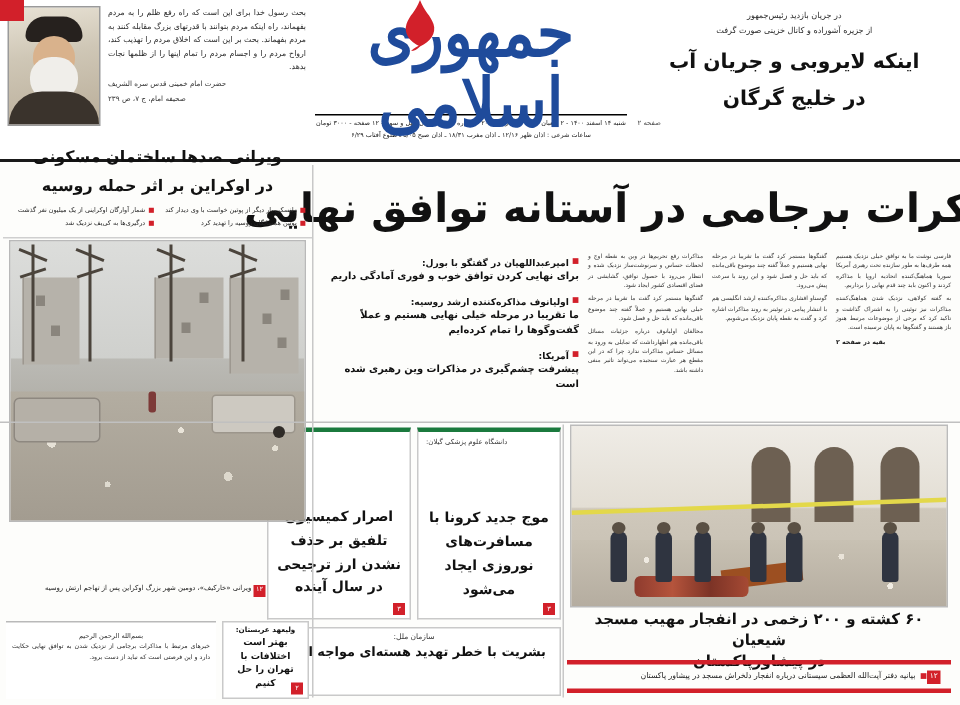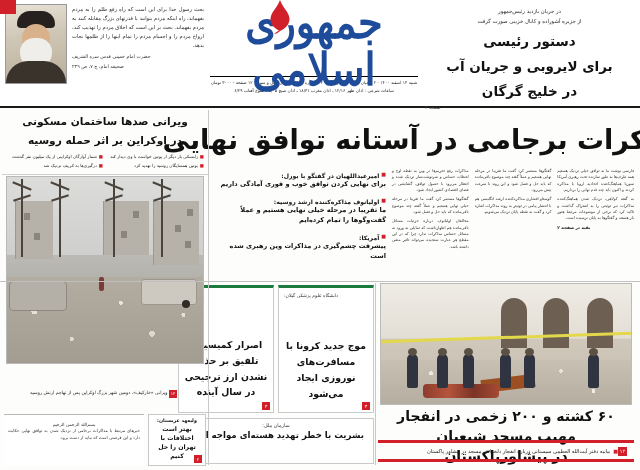--- a/index.html
+++ b/index.html
@@ -168,21 +168,21 @@
     position:absolute; bottom: 14px; right: 96px; width: 54px; height: 13px;
     background:#9c4f21; transform: rotate(-7deg);
   }
   .pw-shoes {
     position:absolute; bottom: 6px; left: 42px; width: 76px; height: 14px;
     background: linear-gradient(90deg,#8e3b2e,#b5543c,#7c3326,#a64a34);
     border-radius: 4px;
   }
   .caption-peshawar {
     position: absolute; top: 407px; right: 8px; width: 252px;
-    text-align: center; font-size: 14px; font-weight: bold; color: #111;
+    text-align: center; font-size: 10px; font-weight: bold; color: #111;
     line-height: 1.42;
   }
   .byline-bar {
     position: absolute; top: 440px; right: 6px; width: 256px; height: 22px;
     border-top: 3px solid #d2202a; border-bottom: 3px solid #d2202a;
     display: flex; align-items: center; justify-content: flex-start;
     padding: 0 4px;
   }
   .byline-bar .bb-text { font-size: 5.2px; color: #1a1a1a; }
   .bb-mark { color:#d2202a; font-size:5px; margin-left:3px; }
@@ -218,21 +218,21 @@
     padding: 3px 6px;
   }
   .un-kicker { font-size: 5px; color: #333; text-align: center; }
   .un-head {
     font-size: 8.6px; font-weight: bold; color: #111; text-align: center; line-height: 1.4;
     margin-top: 1px;
   }
 
   
   .uk-block {
-    position: absolute; top: 110px; left: 2px; width: 206px; height: 290px;
+    position: absolute; top: 94px; left: 2px; width: 206px; height: 290px;
   }
   .uk-head {
     font-size: 10.6px; font-weight: bold; color: #111; text-align: center;
     line-height: 1.46; padding: 4px 4px 0;
   }
   .uk-bullets {
     display: flex; flex-direction: row-reverse; flex-wrap: wrap;
     gap: 2px 4px; padding: 5px 4px 4px; border-bottom: 1px solid #cfcfcf;
   }
   .uk-bullet {
@@ -355,22 +355,21 @@
       </div>
       <div class="mast-dateline">
         <div>شنبه ۱۴ اسفند ۱۴۰۰ - ۲ شعبان ۱۴۴۳ - ۵ مارس ۲۰۲۲ - شماره ۱۲۳۲۶ - سال چهل و سوم - ۱۲ صفحه - ۳۰۰۰ تومان</div>
         <div>ساعات شرعی : اذان ظهر ۱۲/۱۶ ـ اذان مغرب ۱۸/۳۱ ـ اذان صبح ۵/۰۵ ـ طلوع آفتاب ۶/۲۹</div>
       </div>
     </div>
 
     <div class="mast-left-col">
       <div class="mast-kicker">در جریان بازدید رئیس‌جمهور</div>
       <div class="mast-kicker">از جزیره آشوراده و کانال خزینی صورت گرفت</div>
-      <div class="mast-sub-headline">دستور رئیسی</div>
-      <div class="mast-sub-headline">برای لایروبی و جریان آب</div>
+      <div class="mast-sub-headline">اینکه لایروبی و جریان آب</div>
       <div class="mast-sub-headline">در خلیج گرگان</div>
       <div class="mast-page-ref">صفحه ۲</div>
     </div>
 
     <div class="redbar-top"></div>
   </header>
 
   <div class="lead-head-zone">
     <h1 class="lead-headline">مذاکرات برجامی در آستانه توافق نهایی</h1>
   </div>

